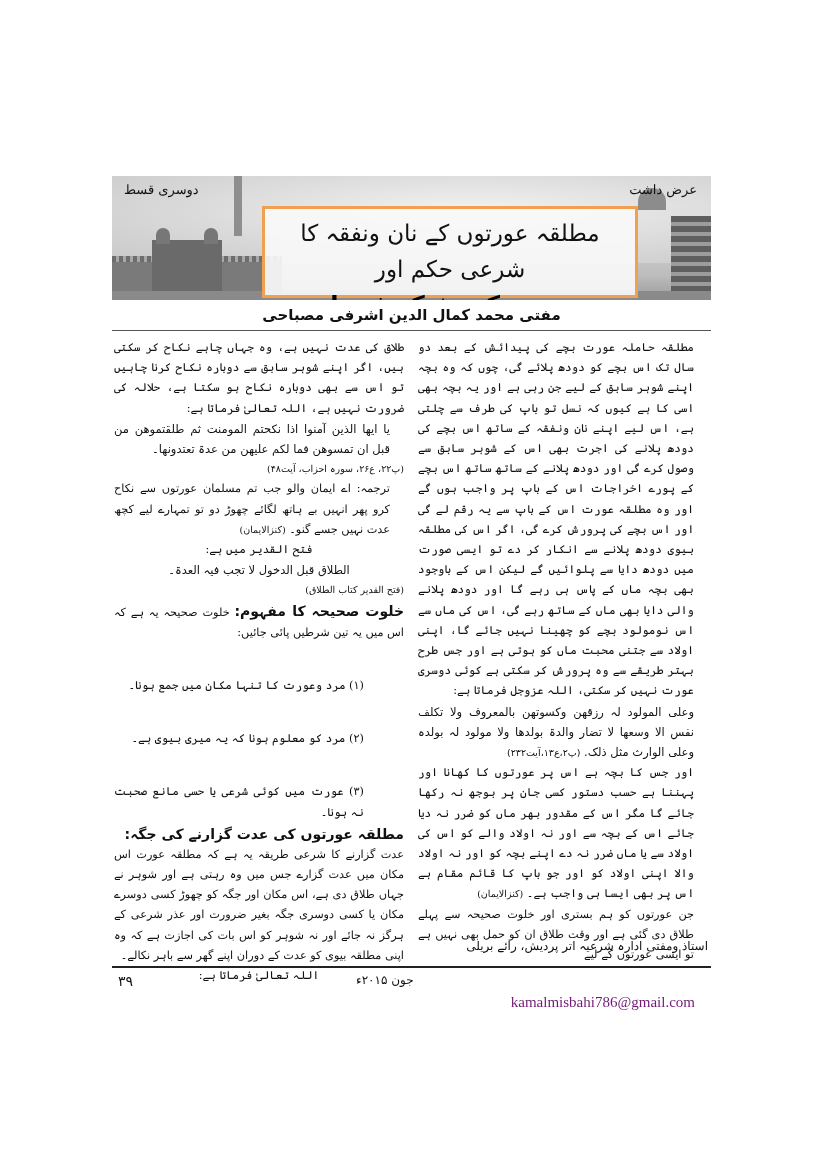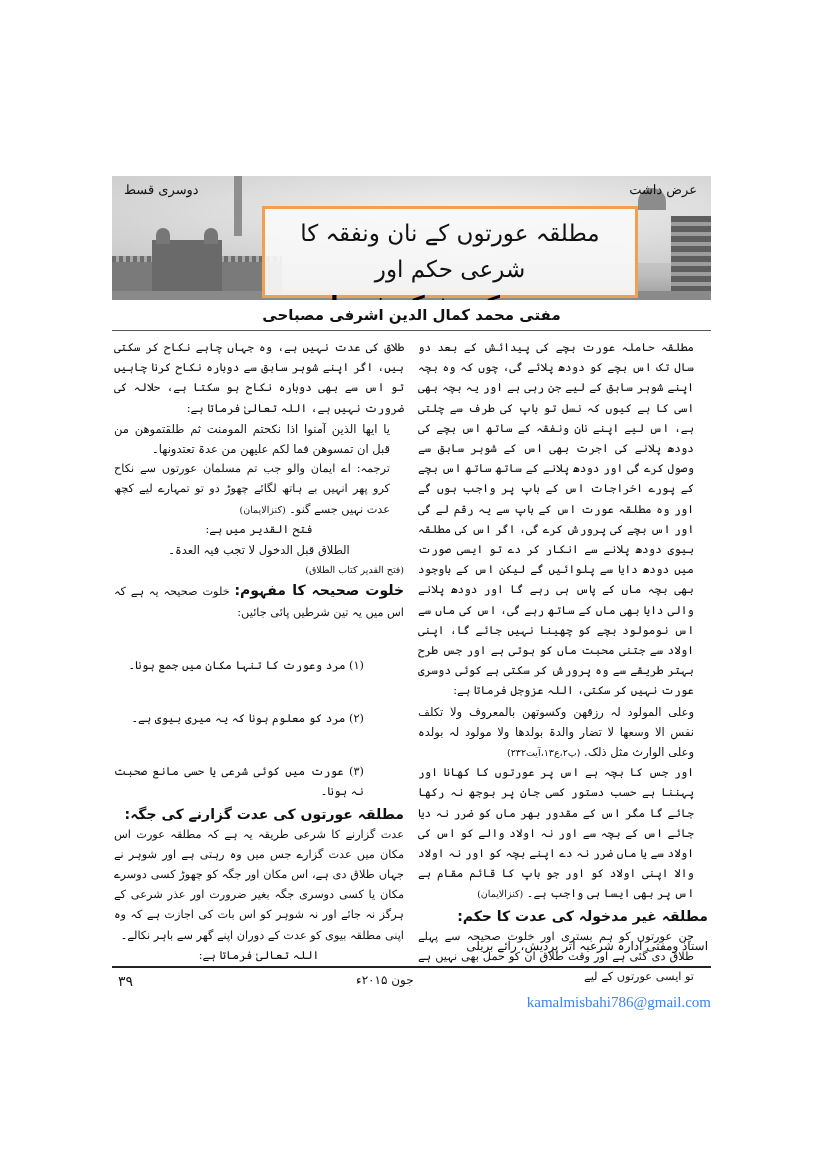--- a/index.html
+++ b/index.html
@@ -73,21 +73,21 @@
   .col .heading { font-weight:bold; font-size:14px; font-family:"DejaVu Sans", sans-serif; line-height:22px; }
   .col .heading-inline { font-weight:bold; font-size:14px; font-family:"DejaVu Sans", sans-serif; }
   .col .center { text-align:center; }
   .col .left { text-align:right; }
   .col .item { padding-right:40px;margin-top:33px; }
 
   .rule-bottom { position:absolute; left:112px; top:966px; width:599px; height:2px; background:#222; }
   .footer-page { position:absolute; left:118px; top:973px; font-size:14px; font-family:"DejaVu Sans",sans-serif; }
   .footer-date { position:absolute; left:356px; top:973px; font-size:12px; direction:rtl; font-family:"DejaVu Serif",serif; }
   .footer-affil { position:absolute; right:118px; top:939px; font-size:12px; direction:rtl; font-family:"DejaVu Serif",serif; }
-  .footer-email { position:absolute; right:115px; top:994px; font-size:15px; font-family:"Liberation Serif", serif; color:#3b82f6;margin-left:28px; }
+  .footer-email { position:absolute; right:131px; top:994px; font-size:15px; font-family:"Liberation Serif", serif; color:#701a75;margin-left:28px; }
 </style>
 </head>
 <body>
 
 <div class="page">
 
   <div class="banner">
     <div class="sky"></div>
     <div class="minaret"></div>
     <div class="dome"></div>
@@ -110,27 +110,27 @@
     </div>
   </div>
 
   <div class="author">مفتی محمد کمال الدین اشرفی مصباحی</div>
   <div class="rule-top"></div>
 
   <div class="col col-right">
     <p class="indent">مطلقہ حاملہ عورت بچے کی پیدائش کے بعد دو سال تک اس بچے کو دودھ پلائے گی، چوں کہ وہ بچہ اپنے شوہر سابق کے لیے جن رہی ہے اور یہ بچہ بھی اسی کا ہے کیوں کہ نسل تو باپ کی طرف سے چلتی ہے، اس لیے اپنے نان ونفقہ کے ساتھ اس بچے کی دودھ پلانے کی اجرت بھی اس کے شوہر سابق سے وصول کرے گی اور دودھ پلانے کے ساتھ ساتھ اس بچے کے پورے اخراجات اس کے باپ پر واجب ہوں گے اور وہ مطلقہ عورت اس کے باپ سے یہ رقم لے گی اور اس بچے کی پرورش کرے گی، اگر اس کی مطلقہ بیوی دودھ پلانے سے انکار کر دے تو ایسی صورت میں دودھ دایا سے پلوائیں گے لیکن اس کے باوجود بھی بچہ ماں کے پاس ہی رہے گا اور دودھ پلانے والی دایا بھی ماں کے ساتھ رہے گی، اس کی ماں سے اس نومولود بچے کو چھینا نہیں جائے گا، اپنی اولاد سے جتنی محبت ماں کو ہوتی ہے اور جس طرح بہتر طریقے سے وہ پرورش کر سکتی ہے کوئی دوسری عورت نہیں کر سکتی، اللہ عزوجل فرماتا ہے:</p>
     <p class="arabic indent"><span>وعلی المولود لہ رزقھن وکسوتھن بالمعروف ولا تکلف نفس الا وسعھا لا تضار والدۃ بولدھا ولا مولود لہ بولدہ وعلی الوارث مثل ذلک.</span> <span class="ref">(پ۲،ع۱۳،آیت۲۳۲)</span></p>
     <p class="indent"><span>اور جس کا بچہ ہے اس پر عورتوں کا کھانا اور پہننا ہے حسب دستور کسی جان پر بوجھ نہ رکھا جائے گا مگر اس کے مقدور بھر ماں کو ضرر نہ دیا جائے اس کے بچہ سے اور نہ اولاد والے کو اس کی اولاد سے یا ماں ضرر نہ دے اپنے بچہ کو اور نہ اولاد والا اپنی اولاد کو اور جو باپ کا قائم مقام ہے اس پر بھی ایسا ہی واجب ہے۔</span> <span class="ref">(کنزالایمان)</span></p>
-    <p class="heading">مطلقہ غیر مدخولہ کی عدت کا حکم:</p>
     <p class="indent">جن عورتوں کو ہم بستری اور خلوت صحیحہ سے پہلے طلاق دی گئی ہے اور وقت طلاق ان کو حمل بھی نہیں ہے تو ایسی عورتوں کے لیے</p>
   </div>
 
   <div class="col col-left">
     <p>طلاق کی عدت نہیں ہے، وہ جہاں چاہے نکاح کر سکتی ہیں، اگر اپنے شوہر سابق سے دوبارہ نکاح کرنا چاہیں تو اس سے بھی دوبارہ نکاح ہو سکتا ہے، حلالہ کی ضرورت نہیں ہے، اللہ تعالیٰ فرماتا ہے:</p>
     <p class="arabic indent">یا ایھا الذین آمنوا اذا نکحتم المومنت ثم طلقتموھن من قبل ان تمسوھن فما لکم علیھن من عدۃ تعتدونھا۔</p>
+    <p class="ref">(پ۲۲، ع۲۶، سورہ احزاب، آیت۴۸)</p>
     <p class="indent"><span>ترجمہ: اے ایمان والو جب تم مسلمان عورتوں سے نکاح کرو پھر انہیں بے ہاتھ لگائے چھوڑ دو تو تمہارے لیے کچھ عدت نہیں جسے گنو۔</span> <span class="ref">(کنزالایمان)</span></p>
     <p class="center">فتح القدیر میں ہے:</p>
     <p class="arabic center">الطلاق قبل الدخول لا تجب فیہ العدۃ۔</p>
     <p class="ref left">(فتح القدیر کتاب الطلاق)</p>
     <p><span class="heading-inline">خلوت صحیحہ کا مفہوم:</span> <span>خلوت صحیحہ یہ ہے کہ اس میں یہ تین شرطیں پائی جائیں:</span></p>
     <p class="item">(۱) مرد وعورت کا تنہا مکان میں جمع ہونا۔</p>
     <p class="item">(۲) مرد کو معلوم ہونا کہ یہ میری بیوی ہے۔</p>
     <p class="item">(۳) عورت میں کوئی شرعی یا حسی مانع صحبت نہ ہونا۔</p>
     <p class="heading">مطلقہ عورتوں کی عدت گزارنے کی جگہ:</p>
     <p>عدت گزارنے کا شرعی طریقہ یہ ہے کہ مطلقہ عورت اس مکان میں عدت گزارے جس میں وہ رہتی ہے اور شوہر نے جہاں طلاق دی ہے، اس مکان اور جگہ کو چھوڑ کسی دوسرے مکان یا کسی دوسری جگہ بغیر ضرورت اور عذر شرعی کے ہرگز نہ جائے اور نہ شوہر کو اس بات کی اجازت ہے کہ وہ اپنی مطلقہ بیوی کو عدت کے دوران اپنے گھر سے باہر نکالے۔</p>

